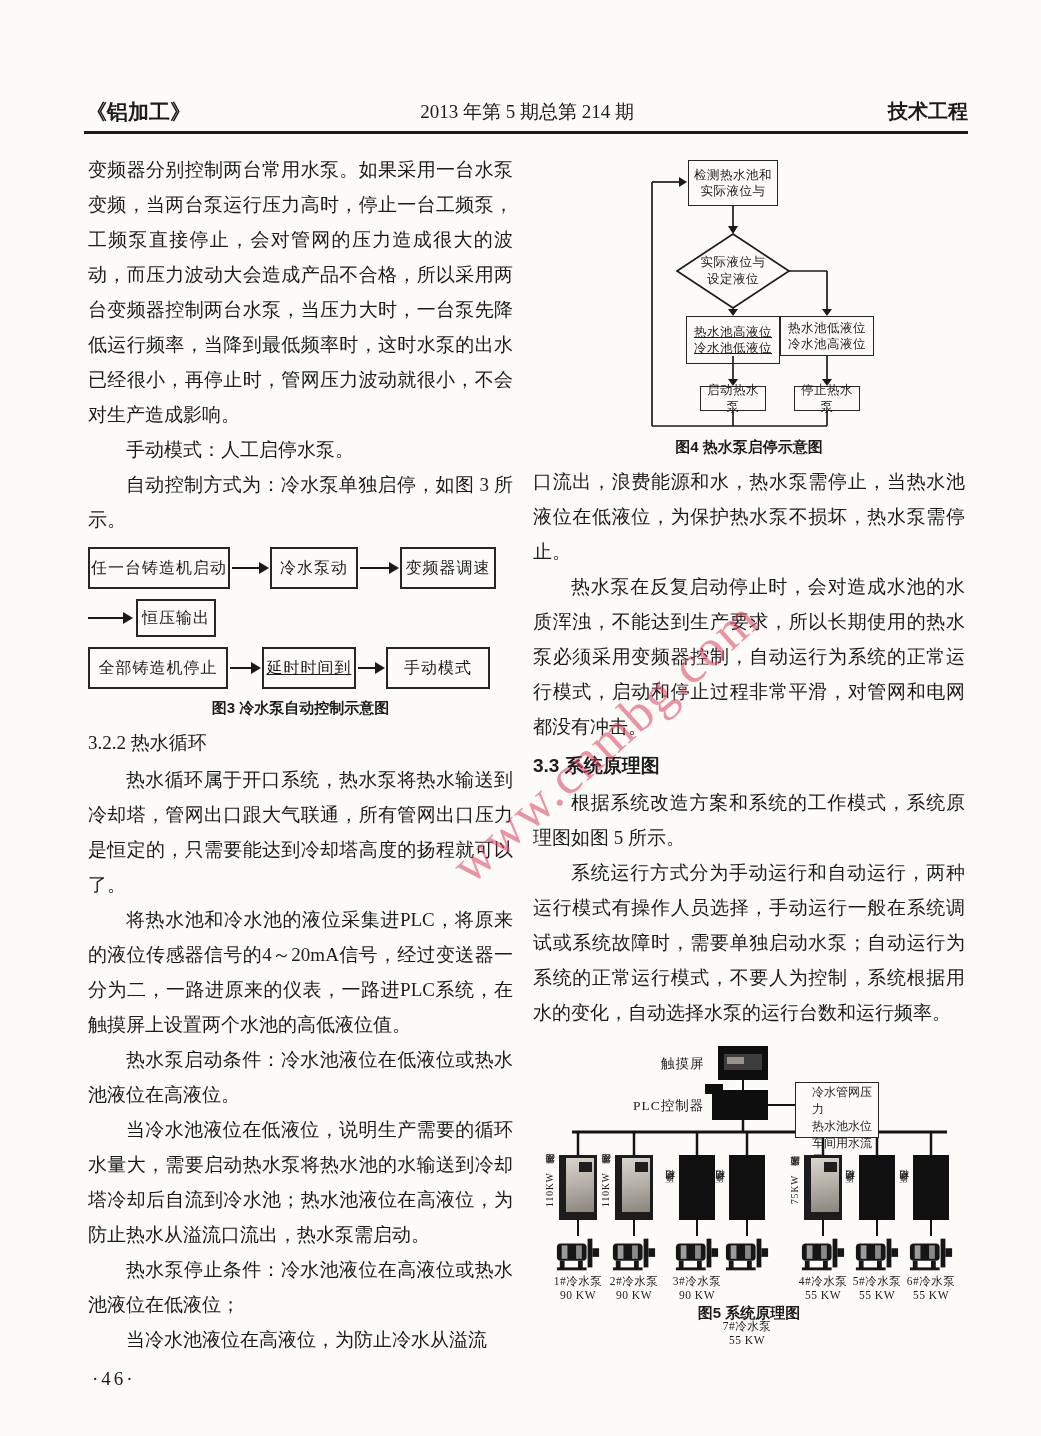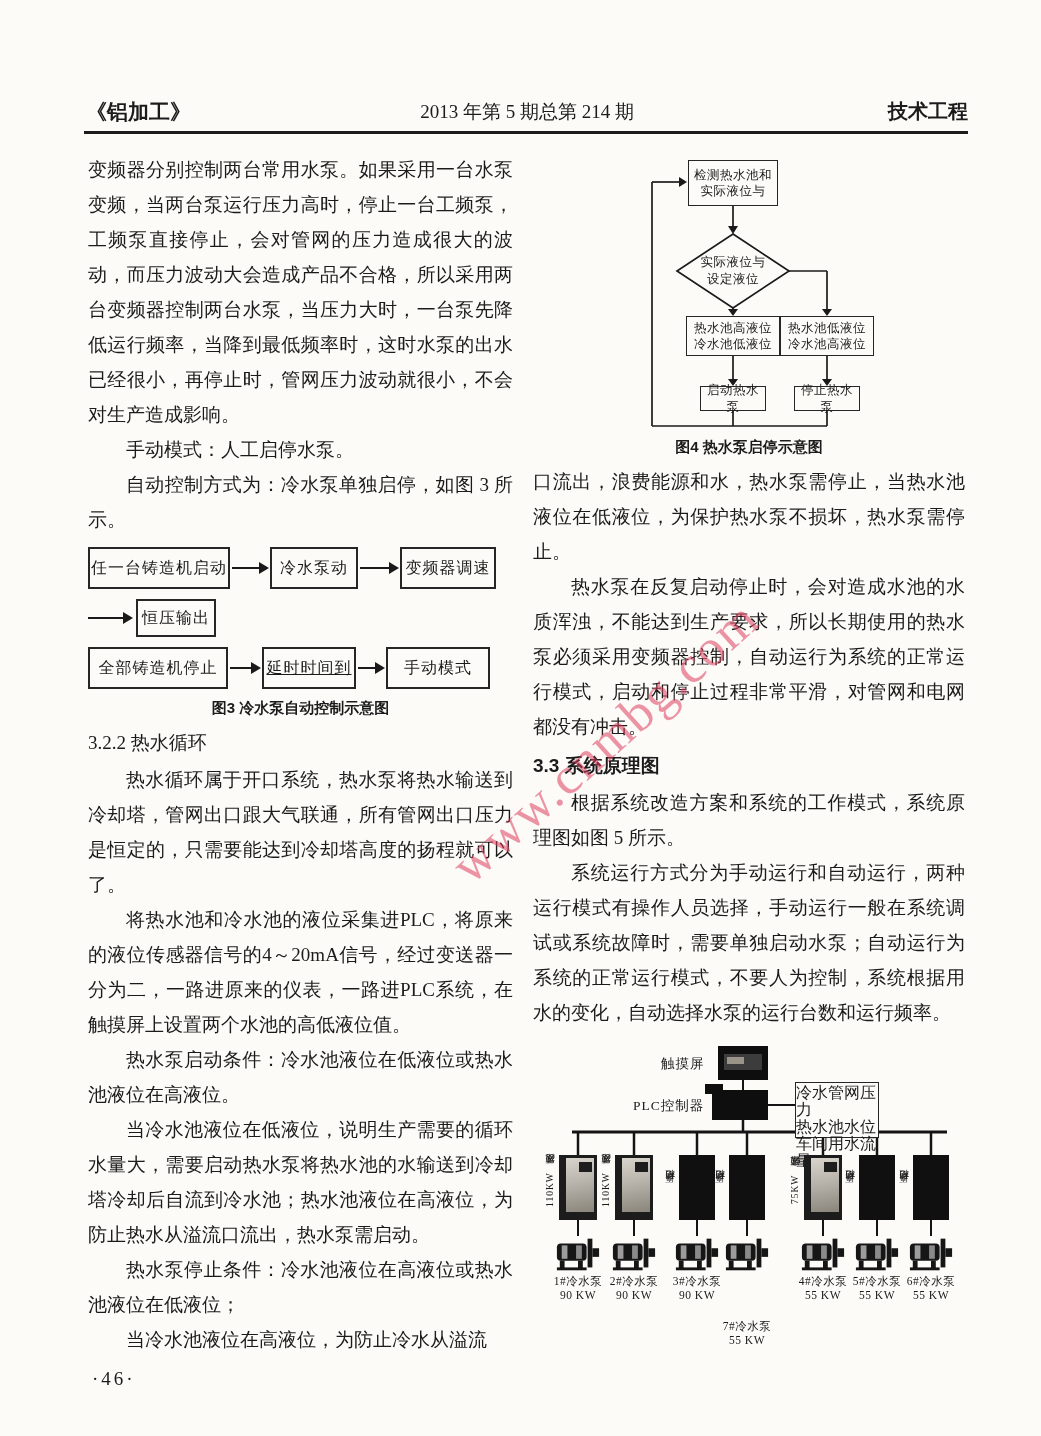--- a/index.html
+++ b/index.html
@@ -43,21 +43,21 @@
   
   .fig5{position:relative;width:432px;height:262px;margin:8px 0 0;font-family:"Liberation Serif","DejaVu Serif",serif;}
   .fig5 svg.wires{position:absolute;left:0;top:0;}
   .f5-label{position:absolute;font-size:13.5px;line-height:16px;text-indent:0;letter-spacing:1px;}
   .ts{position:absolute;left:185px;top:8px;width:50px;height:34px;background:#0e0e0e;}
   .ts-screen{position:absolute;left:6px;top:8px;right:6px;bottom:10px;background:#3c3c3c;}
   .ts-glare{position:absolute;left:9px;top:11px;width:17px;height:7px;background:#9a9388;}
   .plc{position:absolute;left:179px;top:52px;width:56px;height:30px;background:#0e0e0e;}
   .plc-bump{position:absolute;left:172px;top:46px;width:18px;height:10px;background:#0e0e0e;}
   .sensorbox{position:absolute;left:262px;top:44px;width:84px;height:56px;border:1.5px solid #262626;
-        box-sizing:border-box;font-size:16px;line-height:17px;padding:1px 0 0 0;text-indent:0;
+        box-sizing:border-box;font-size:12px;line-height:17px;padding:1px 0 0 16px;text-indent:0;
         text-align:left;background:#fcfbf8;}
   .dev{position:absolute;top:117px;height:65px;box-sizing:border-box;}
   .cab{background:#101010;width:36px;}
   .vfd{width:38px;background:#1c1c1c;}
   .vfd-panel{position:absolute;left:7px;top:3px;right:3px;bottom:8px;
         background:linear-gradient(170deg,#d8d4cb 0%,#b9b4ab 45%,#8a857b 100%);}
   .vfd-disp{position:absolute;right:5px;top:7px;width:13px;height:10px;background:#1d1d1d;}
   .devlabel{position:absolute;top:117px;height:66px;width:13px;writing-mode:vertical-rl;
         transform:rotate(180deg);font-size:9.5px;letter-spacing:1px;text-indent:0;line-height:13px;
         text-align:center;}
@@ -157,21 +157,21 @@
         </g>
       </svg>
       <div class="fbox" style="left:155px;top:2px;width:90px;height:46px;">
         <span>检测热水池和</span>
         <span>实际液位与</span>
       </div>
       <div class="f4-diamond-text">
         <span>实际液位与</span><br>
         <span>设定液位</span>
       </div>
-      <div class="fbox" style="left:153px;top:158px;width:94px;height:40px;">
+      <div class="fbox" style="left:153px;top:158px;width:94px;height:48px;text-decoration:underline;">
         <span>热水池高液位</span>
         <span>冷水池低液位</span>
       </div>
       <div class="fbox" style="left:247px;top:158px;width:94px;height:40px;">
         <span>热水池低液位</span>
         <span>冷水池高液位</span>
       </div>
       <div class="fbox" style="left:167px;top:228px;width:66px;height:25px;">启动热水泵</div>
       <div class="fbox" style="left:261px;top:228px;width:66px;height:25px;">停止热水泵</div>
     </div>
@@ -295,16 +295,17 @@
       <div class="devlabel" style="left:365px;">原启动柜</div>
       <div class="dev cab" style="left:380px;"></div>
       <svg class="pump" style="left:375px;">
           <use href="#pump"></use>
         </svg>
       <div class="plabel" style="left:360px;top:237px;">
         <div>6#冷水泵</div>
         <div>55 KW</div>
       </div>
     </div>
+    <p class="para fig-caption">图5 系统原理图</p>
   </div>
 
   <div class="pageno">·46·</div>
 </div>
 
 </body></html>

